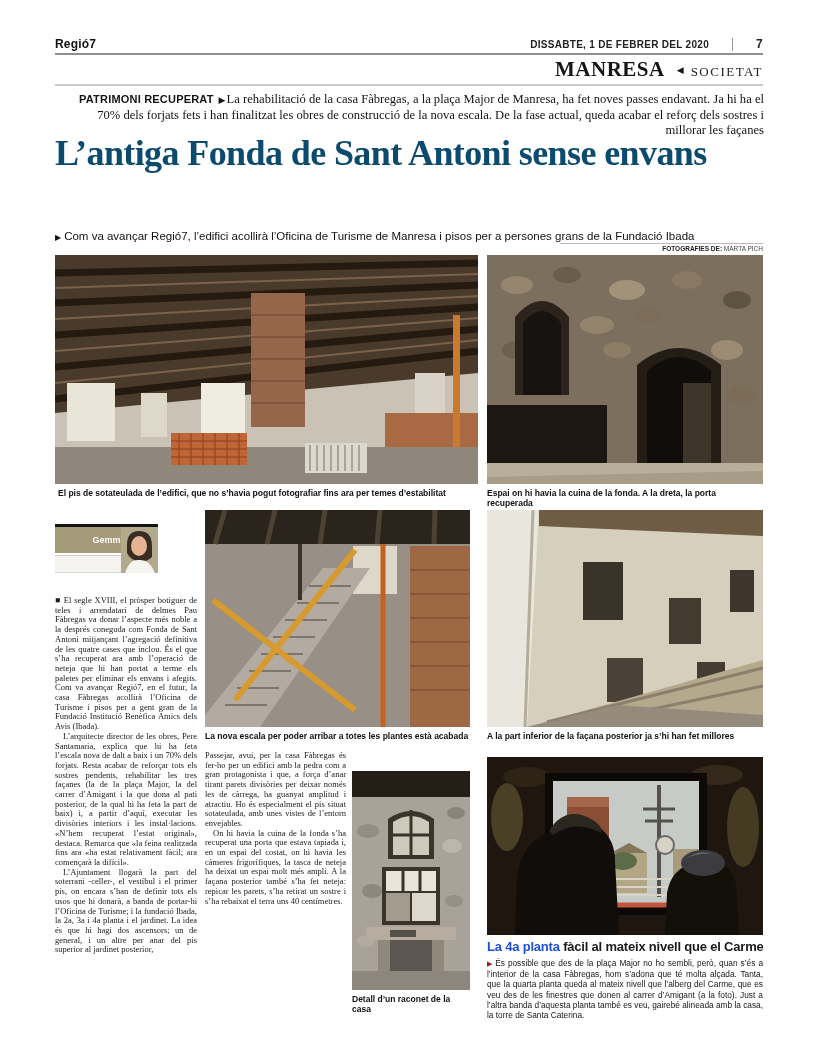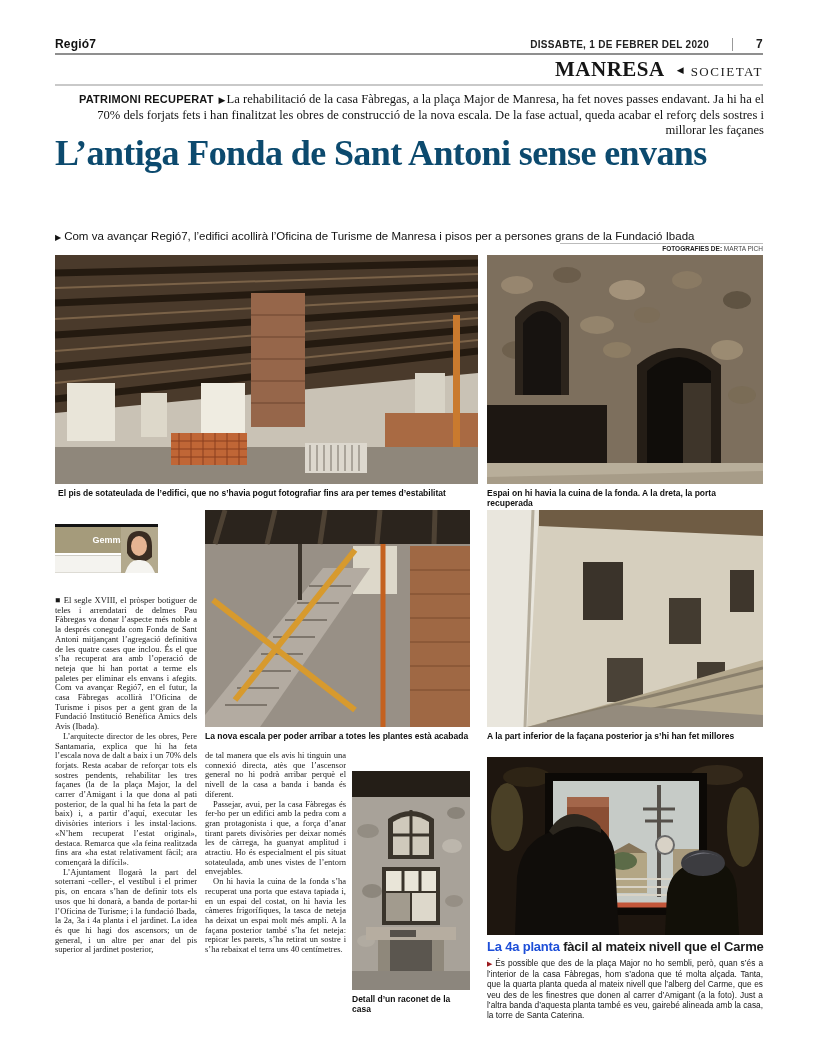--- a/index.html
+++ b/index.html
@@ -280,21 +280,20 @@
     <g stroke="#897f6c" stroke-width="3">
       <line x1="60" y1="212" x2="276" y2="158"></line>
         <line x1="80" y1="217" x2="276" y2="176"></line>
     </g>
     <polygon points="40,217 130,195 276,205 276,217" fill="#948b7d"></polygon>
   </svg>
 </div>
 <div class="abs caption" style="left:487px;top:731px;width:276px;">A la part inferior de la façana posterior ja s’hi han fet millores</div>
 
 <div class="abs bodycol col2">
-  <p>de tal manera que els avis hi tinguin una connexió directa, atès que l’ascensor general no hi podrà arribar  perquè el nivell de la casa a banda i banda és diferent.</p>
   <p>Passejar, avui, per la casa Fàbregas és fer-ho per un edifici amb la pedra com a gran protagonista i que, a força d’anar tirant parets divisòries per deixar només les de càrrega, ha guanyat amplitud i atractiu. Ho és especialment el pis situat sotateulada, amb unes vistes de l’entorn envejables.</p>
   <p>On hi havia la cuina de la fonda s’ha recuperat una porta que estava tapiada i, en un espai del costat, on hi havia les càmeres frigorífiques, la tasca de neteja ha deixat un espai molt més ampli. A la façana posterior també s’ha fet neteja: repicar les parets, s’ha retirat un sostre i s’ha rebaixat el terra uns 40 centímetres.</p>
 </div>
 
 <div class="abs photo" style="left:352px;top:771px;width:118px;height:219px;">
   <svg width="118" height="219" viewBox="0 0 118 219">
     <rect width="118" height="219" fill="#a8a299"></rect>
     <g>
       <ellipse cx="16" cy="60" rx="11" ry="7" fill="#938d83"></ellipse>
         <ellipse cx="100" cy="75" rx="10" ry="7" fill="#bcb6ac"></ellipse>

